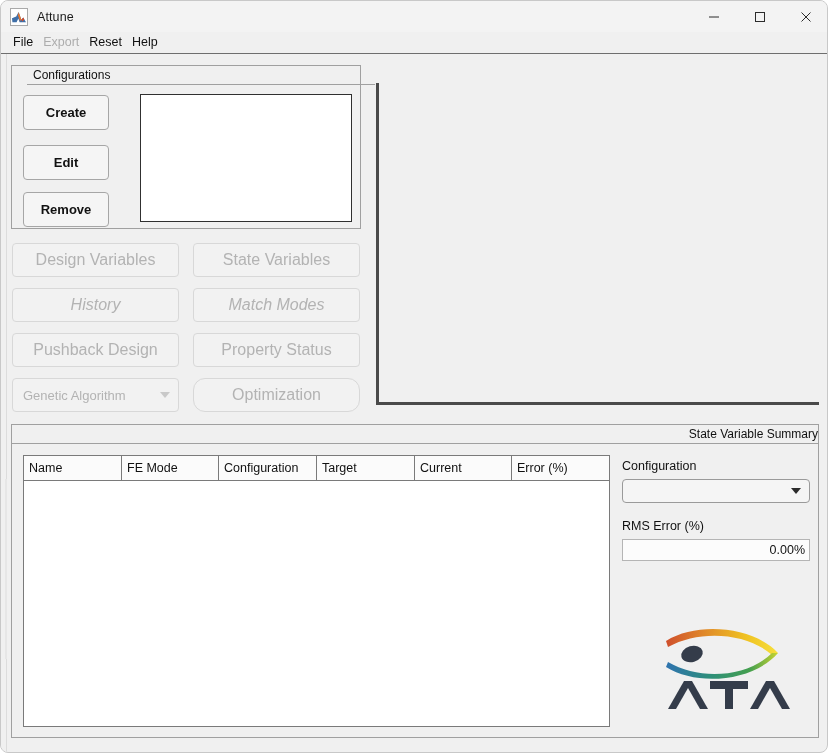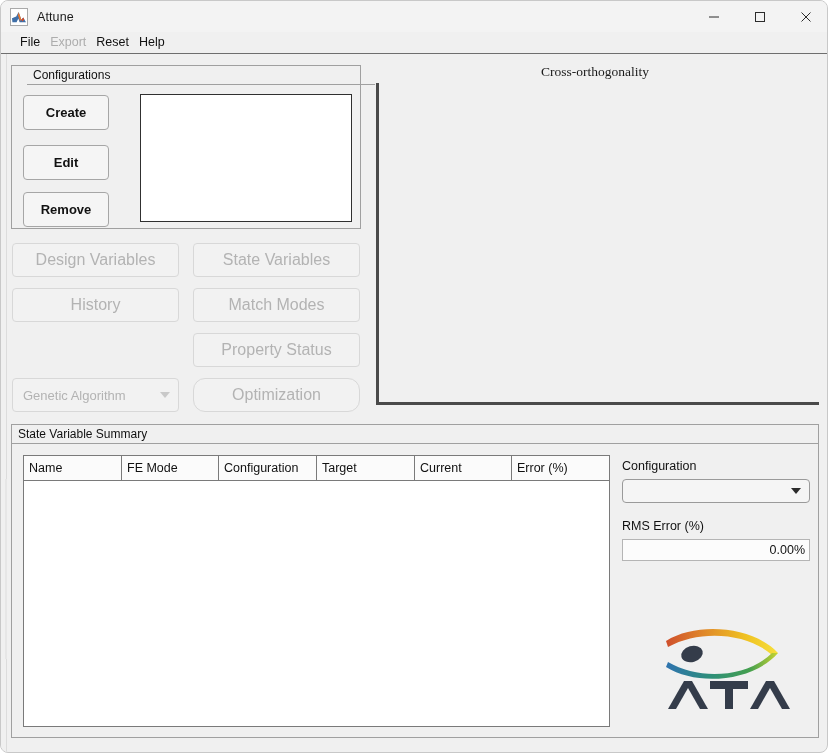--- a/index.html
+++ b/index.html
@@ -52,21 +52,21 @@
     position: absolute; left: 0; top: 52px;
     width: 828px; height: 1px; background: #6e6e6e;
   }
 
   
   #menubar {
     position: absolute; left: 0; top: 31px;
     width: 828px; height: 21px;
     background: #f0f0f0;
     display: flex; align-items: center;
-    padding-left: 14px;
+    padding-left: 7px;
   }
   .menu-item {
     font-size: 12.5px; color: #111111;
     padding: 0 5px; line-height: 21px;
     white-space: nowrap;
   }
   .menu-item.disabled { color: #adadad; }
 
   
   #left-rail {
@@ -122,21 +122,21 @@
     background: #f2f2f2;
     border: 1px solid #d8d8d8;
     border-radius: 4px;
     font-size: 16px; color: #b3b3b3;
     display: flex; align-items: center; justify-content: center;
     cursor: default;
   }
   .grid-col-l { left: 11px; }
   .grid-col-r { left: 192px; }
   .grid-row-1 { top: 242px; }
-  .grid-row-2 { top: 287px; }
+  .grid-row-2 { top: 287px; font-style: italic; }
   .grid-row-3 { top: 332px; }
   .grid-row-4 { top: 377px; border-radius: 12px; }
 
   #ga-dropdown {
     position: absolute; left: 11px; top: 377px;
     width: 167px; height: 34px;
     background: #f2f2f2;
     border: 1px solid #d8d8d8;
     border-radius: 4px;
     display: flex; align-items: center;
@@ -173,21 +173,21 @@
     position: absolute; left: 10px; top: 423px;
     width: 808px; height: 314px;
     background: #f0f0f0;
     border: 1px solid #a0a0a0;
   }
   #svs-panel-title {
     position: absolute; left: 0; top: 0;
     width: 806px; height: 19px;
     border-bottom: 1px solid #a0a0a0;
     font-size: 12px; color: #111;
-    padding-left: 6px; line-height: 19px;
+    padding-left: 6px; line-height: 19px; text-align: right;
   }
 
   #svs-table {
     position: absolute; left: 11px; top: 30px;
     width: 587px; height: 272px;
     background: #4c1d95;
     border: 1px solid #7a7a7a;
     overflow: hidden;
   }
   #svs-header-row {
@@ -301,29 +301,29 @@
     <div class="side-btn" id="btn-edit">Edit</div>
     <div class="side-btn" id="btn-remove">Remove</div>
 
     <div id="config-listbox"></div>
   </div>
 
   <div class="grid-btn grid-col-l grid-row-1">Design Variables</div>
   <div class="grid-btn grid-col-r grid-row-1">State Variables</div>
   <div class="grid-btn grid-col-l grid-row-2">History</div>
   <div class="grid-btn grid-col-r grid-row-2">Match Modes</div>
+  <div class="grid-btn grid-col-l grid-row-3">Pushback Design</div>
   <div class="grid-btn grid-col-r grid-row-3">Property Status</div>
 
   <div id="ga-dropdown">
     <span id="ga-dropdown-label">Genetic Algorithm</span>
     <span id="ga-caret"></span>
   </div>
   <div class="grid-btn grid-col-r grid-row-4">Optimization</div>
 
-  <div id="plot-title">Cross-orthogonality</div>
   <div id="plot-axes"></div>
 
   <div id="svs-panel">
     <div id="svs-panel-title">State Variable Summary</div>
 
     <div id="svs-table">
       <div id="svs-header-row">
         <div class="svs-th" style="width:98px">Name</div>
         <div class="svs-th" style="width:97px">FE Mode</div>
         <div class="svs-th" style="width:98px">Configuration</div>

